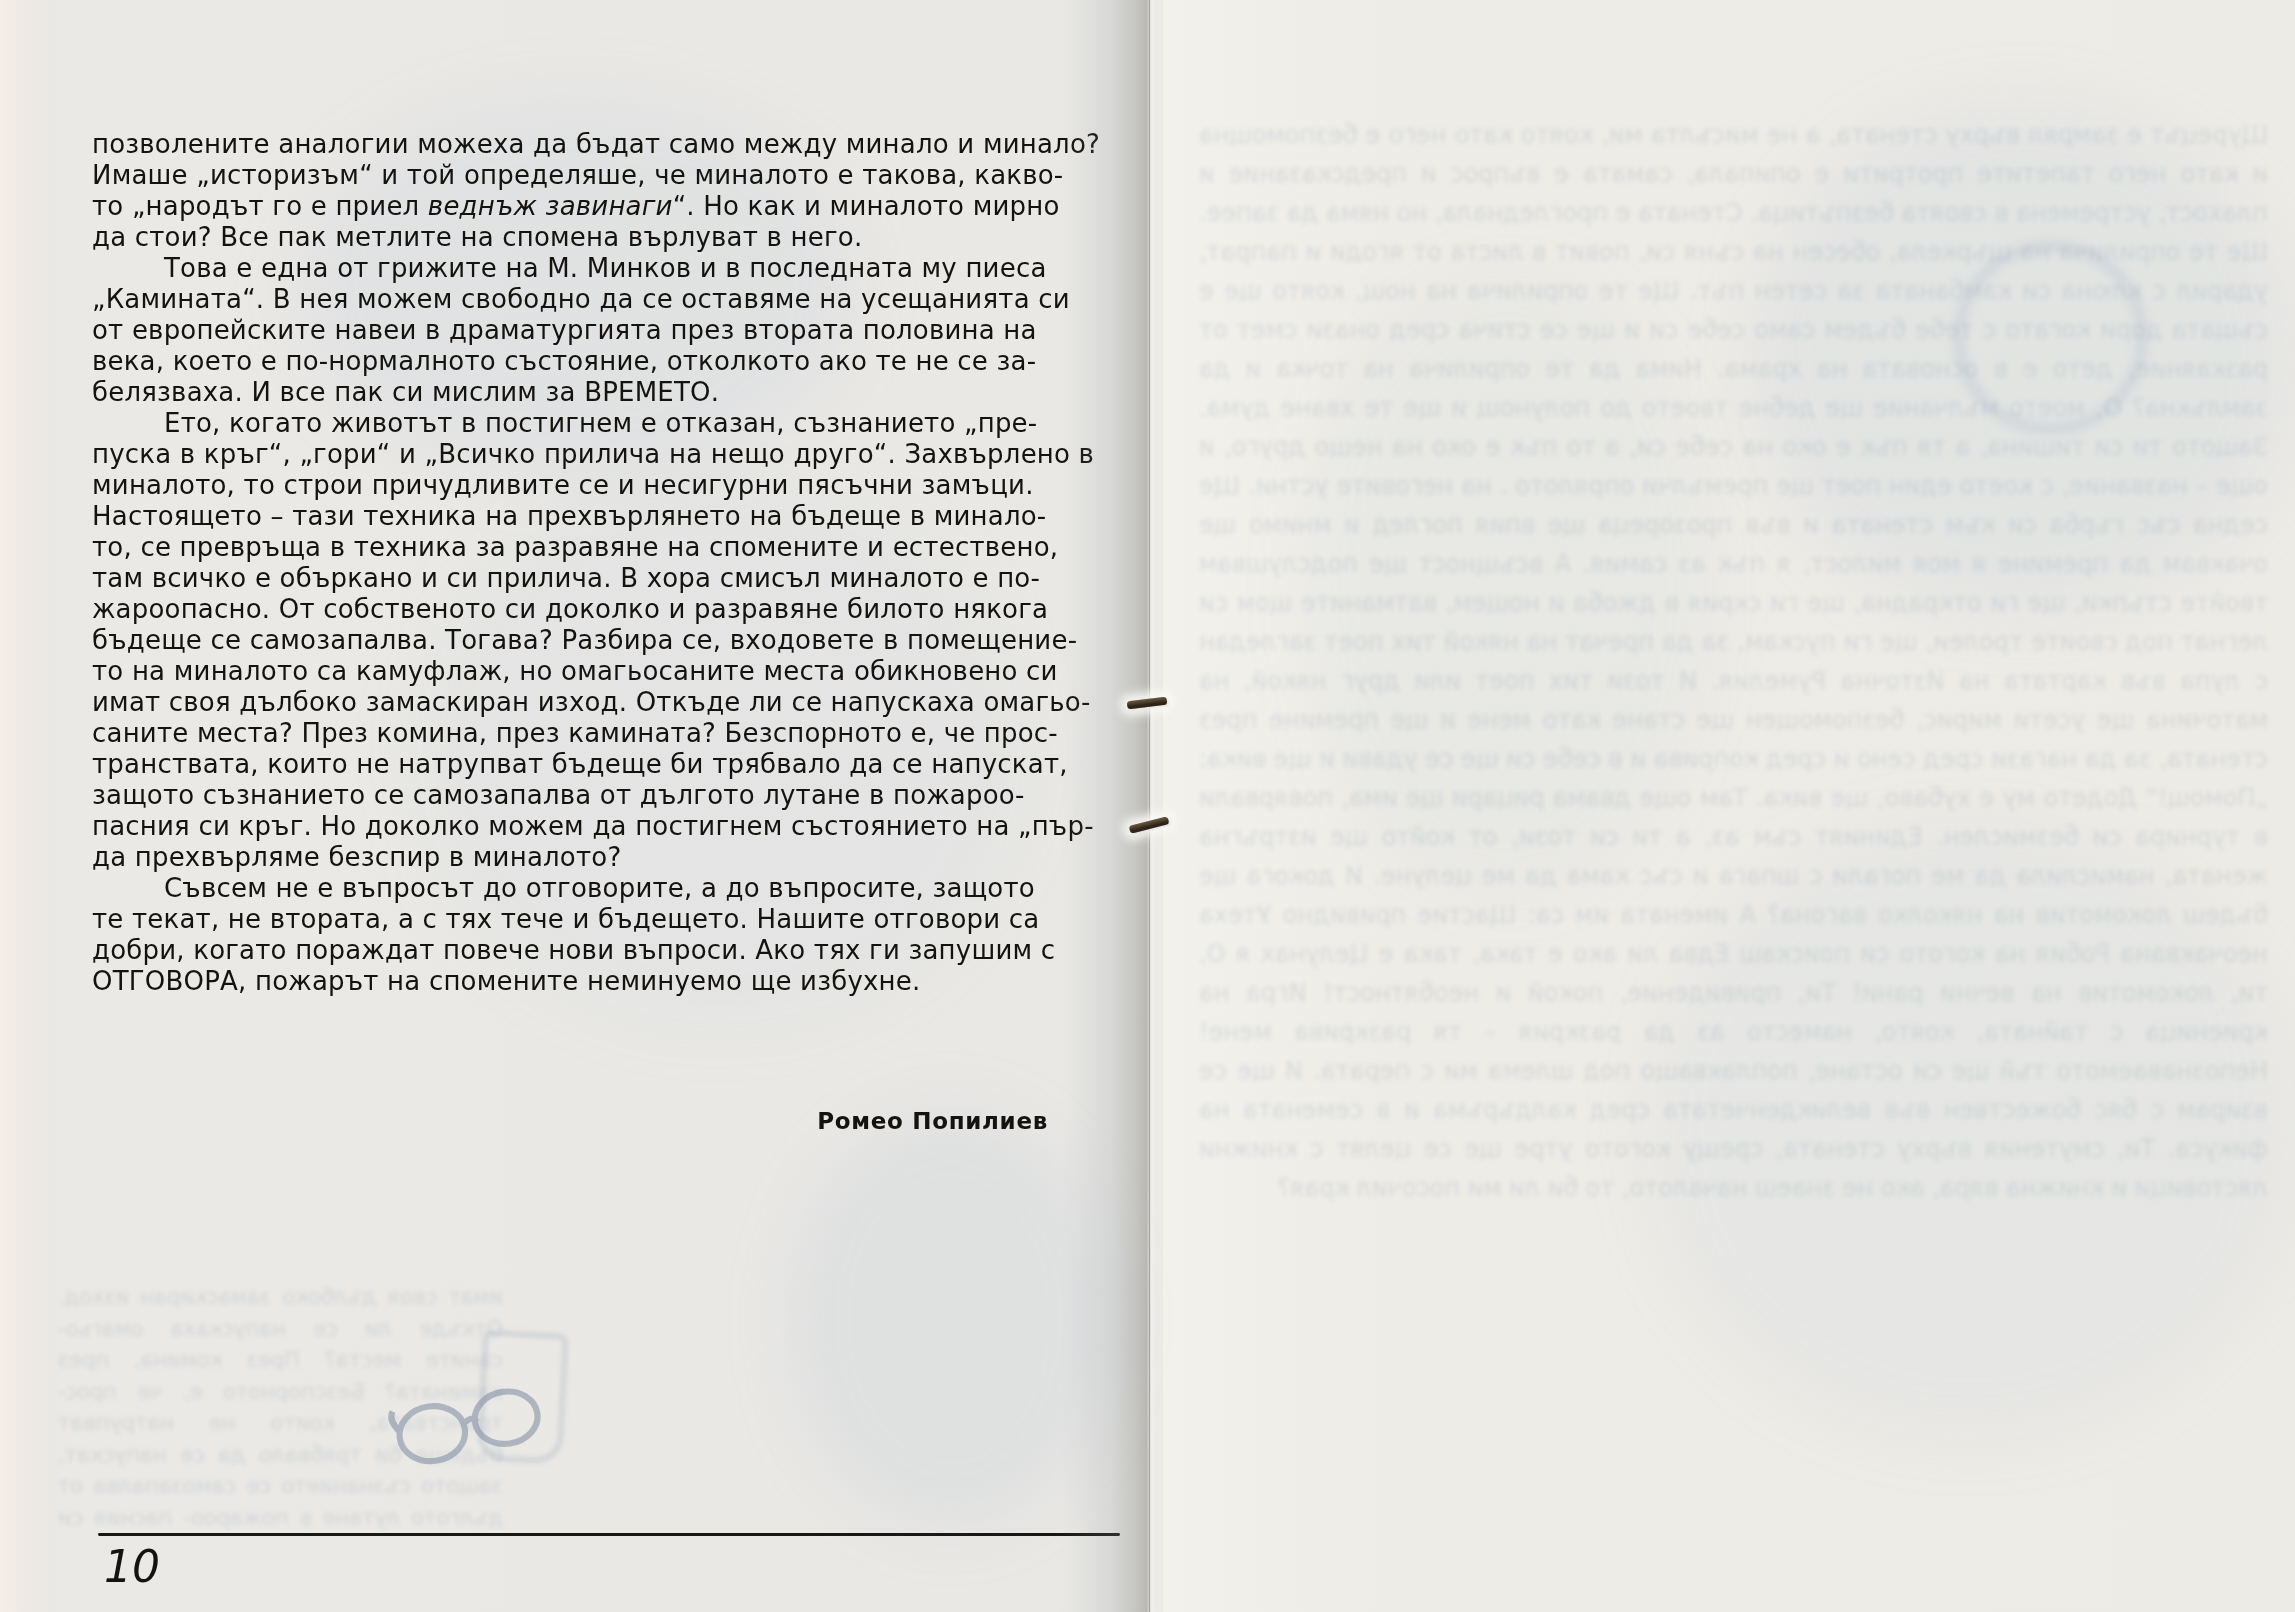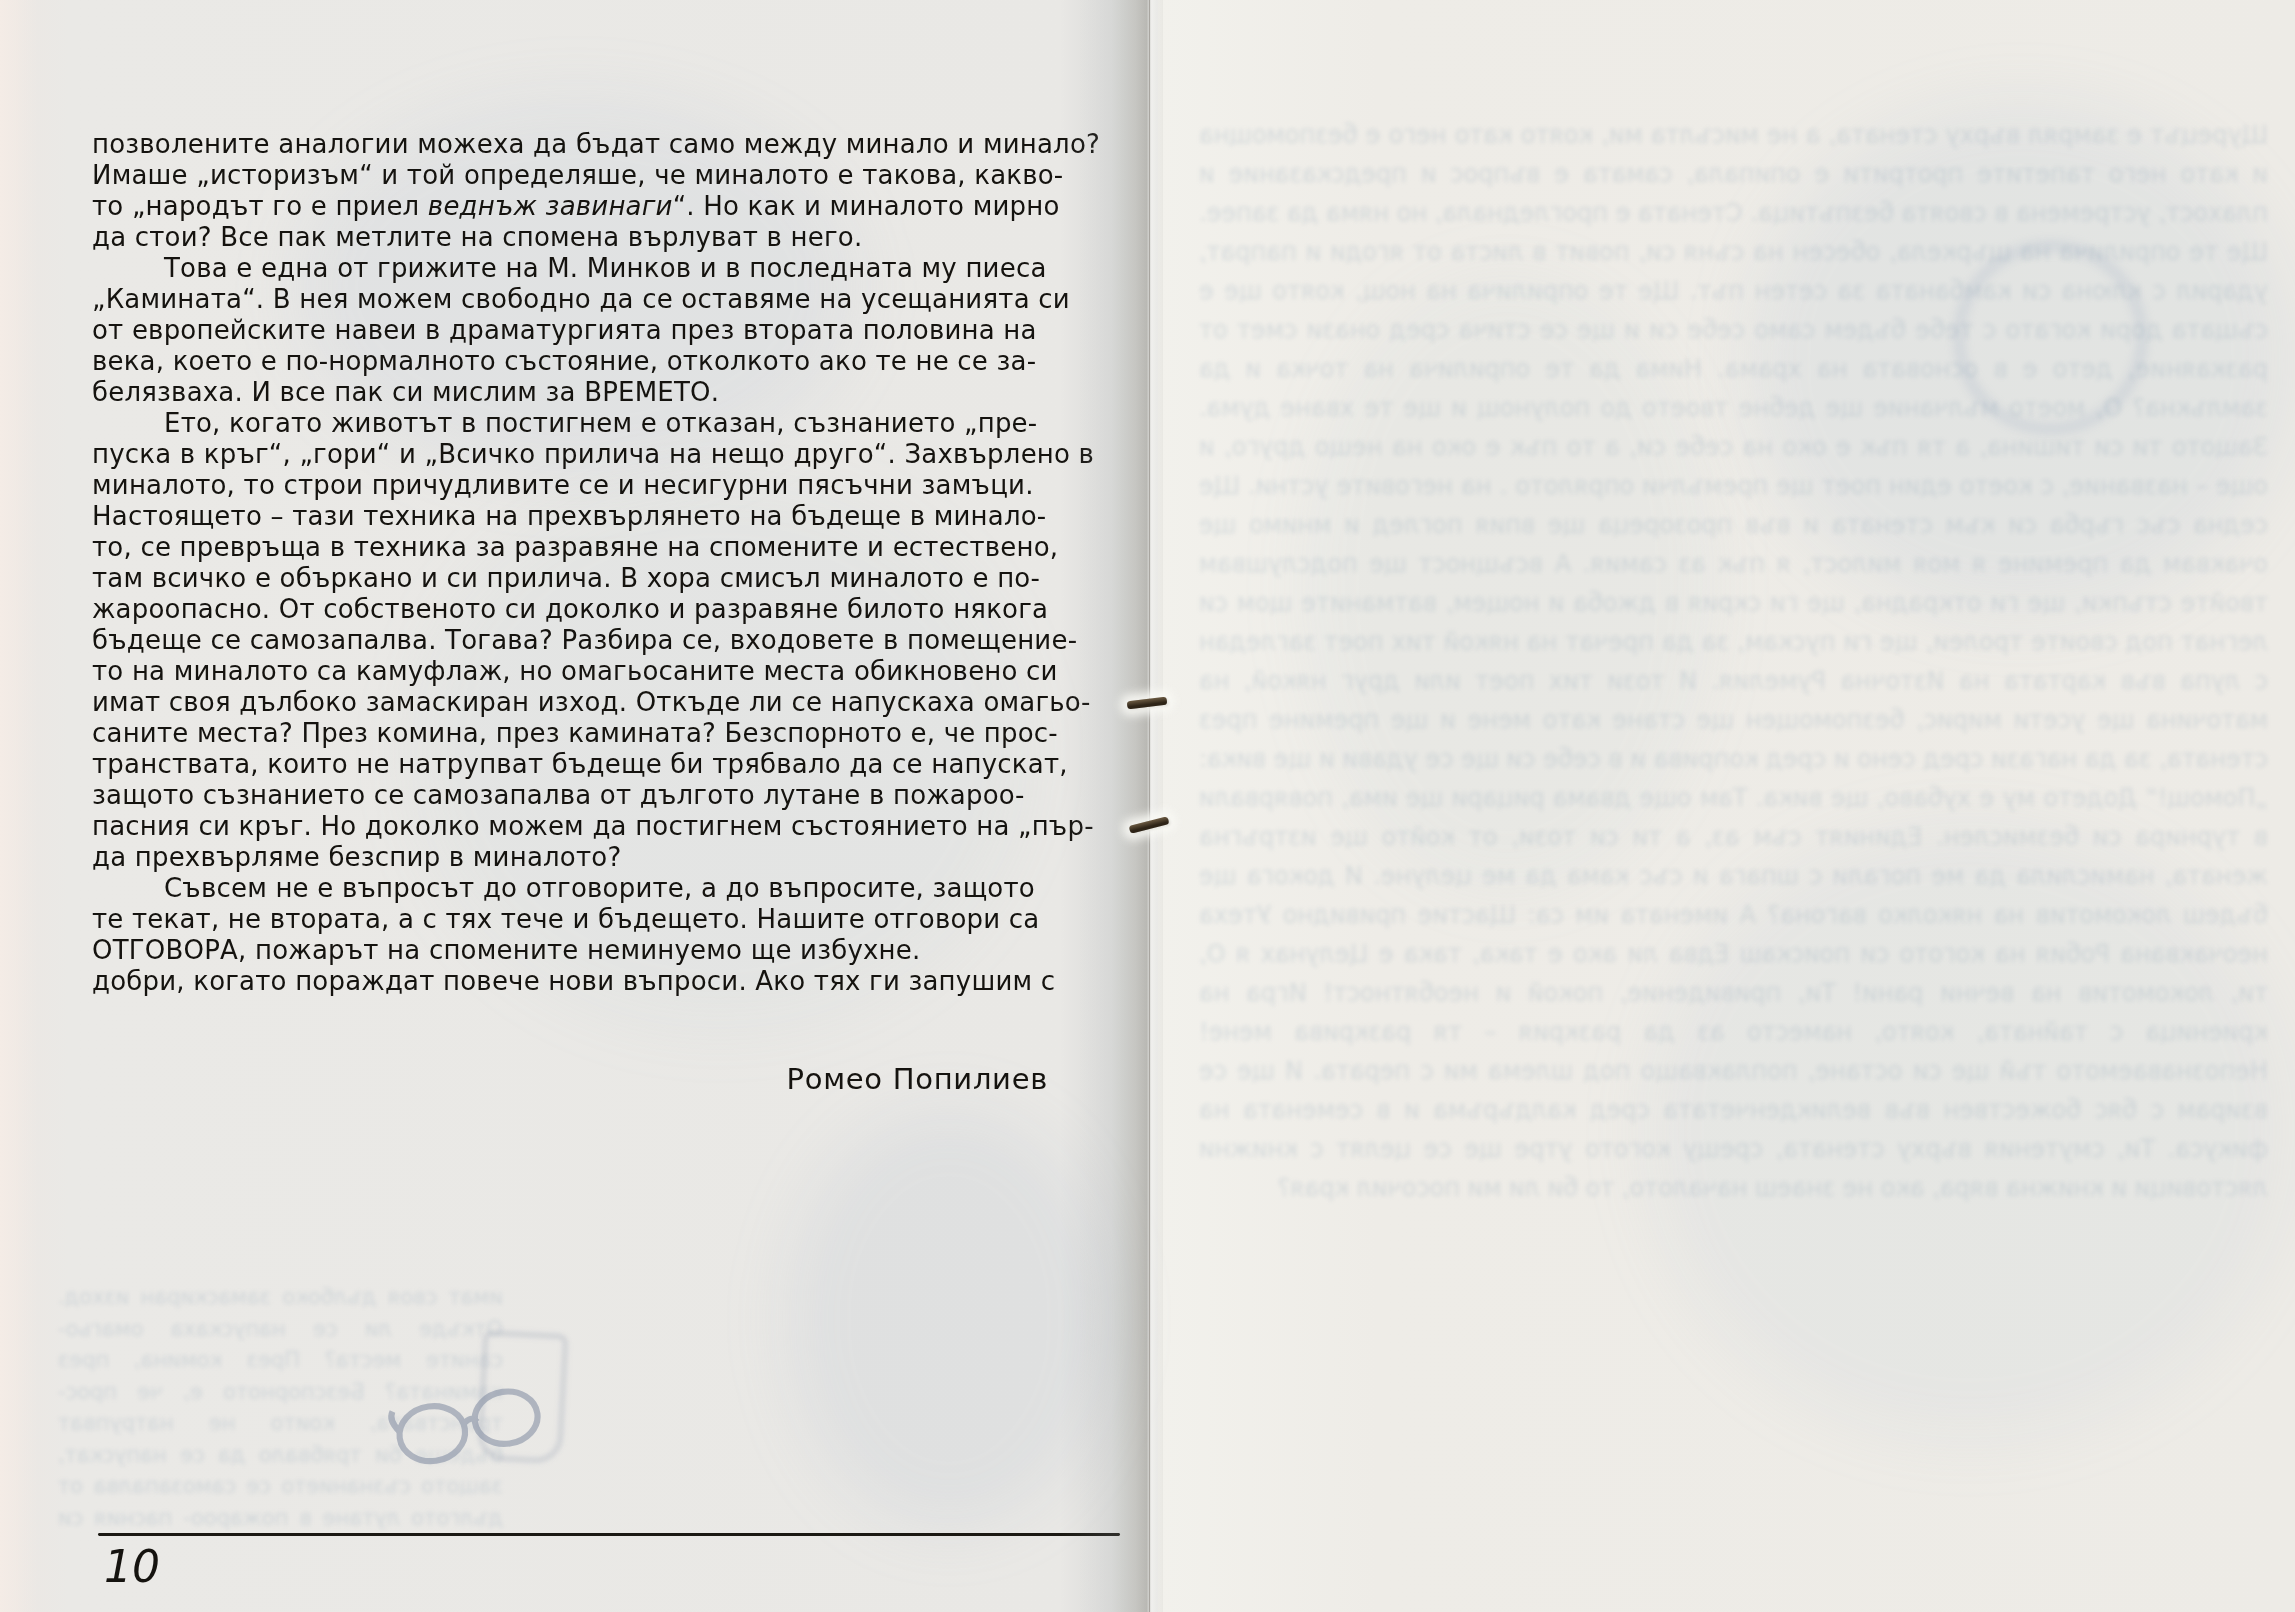--- a/index.html
+++ b/index.html
@@ -11,21 +11,21 @@
   .page{position:absolute;top:0;height:100%;}
   .page-left{left:0;width:1158px;}
   .page-right{left:1158px;width:1138px;}
   
   .page-left::before{content:"";position:absolute;inset:0;background:rgba(205,215,225,0.08);pointer-events:none;}
 
   
   .body-text{position:absolute;left:92px;top:129px;width:1028px;font-size:26px;line-height:31px;letter-spacing:0.2px;}
   .line{white-space:pre;}
   .line.indent{padding-left:72px;}
-  .signature{position:absolute;left:92px;top:1062px;width:956px;text-align:right;font-weight:400;font-size:29px;letter-spacing:0.7px;}
+  .signature{position:absolute;left:92px;top:1108px;width:956px;text-align:right;font-weight:700;font-size:23px;letter-spacing:0.7px;}
   .footer-rule-left{position:absolute;left:98px;top:1533px;width:1022px;height:3.4px;background:#1b1913;border-radius:1.4px;}
   .page-number{position:absolute;left:104px;top:1541px;font-size:44px;font-style:italic;}
 
   
   .fold-band{position:absolute;left:1060px;top:0;width:103px;height:100%;pointer-events:none;
     background:linear-gradient(90deg,rgba(140,148,156,0) 0%,rgba(138,146,155,.16) 50%,rgba(95,95,88,.28) 84%,rgba(255,255,255,.55) 89%,rgba(150,150,143,.10) 100%);}
   .fold-line{position:absolute;left:1149px;top:0;width:1.4px;height:100%;background:rgba(110,105,95,.45);}
   .staple{position:absolute;width:40px;height:7.5px;border-radius:3.4px;background:linear-gradient(180deg,#6b5a42,#2e2417 70%);
     box-shadow:0 0 9.6px 6.9px rgba(250,249,245,.9),1.4px 1.4px 2.1px rgba(80,70,55,.5);}
   .staple-1{left:1127px;top:699px;transform:rotate(-7deg);}
@@ -81,22 +81,22 @@
         <div class="line">бъдеще се самозапалва. Тогава? Разбира се, входовете в помещение-</div>
         <div class="line">то на миналото са камуфлаж, но омагьосаните места обикновено си</div>
         <div class="line">имат своя дълбоко замаскиран изход. Откъде ли се напускаха омагьо-</div>
         <div class="line">саните места? През комина, през камината? Безспорното е, че прос-</div>
         <div class="line">транствата, които не натрупват бъдеще би трябвало да се напускат,</div>
         <div class="line">защото съзнанието се самозапалва от дългото лутане в пожароо-</div>
         <div class="line">пасния си кръг. Но доколко можем да постигнем състоянието на „пър-</div>
         <div class="line">да прехвърляме безспир в миналото?</div>
         <div class="line indent">Съвсем не е въпросът до отговорите, а до въпросите, защото</div>
         <div class="line">те текат, не втората, а с тях тече и бъдещето. Нашите отговори са</div>
+        <div class="line">добри, когато пораждат повече нови въпроси. Ако тях ги запушим с</div>
         <div class="line">ОТГОВОРА, пожарът на спомените неминуемо ще избухне.</div>
-        <div class="line">добри, когато пораждат повече нови въпроси. Ако тях ги запушим с</div>
       </div>
 
     <div class="signature">Ромео Попилиев</div>
 
     <div class="footer-rule-left"></div>
     <div class="page-number">10</div>
   </div>
 
   <div class="fold-band"></div>
   <div class="fold-line"></div>

